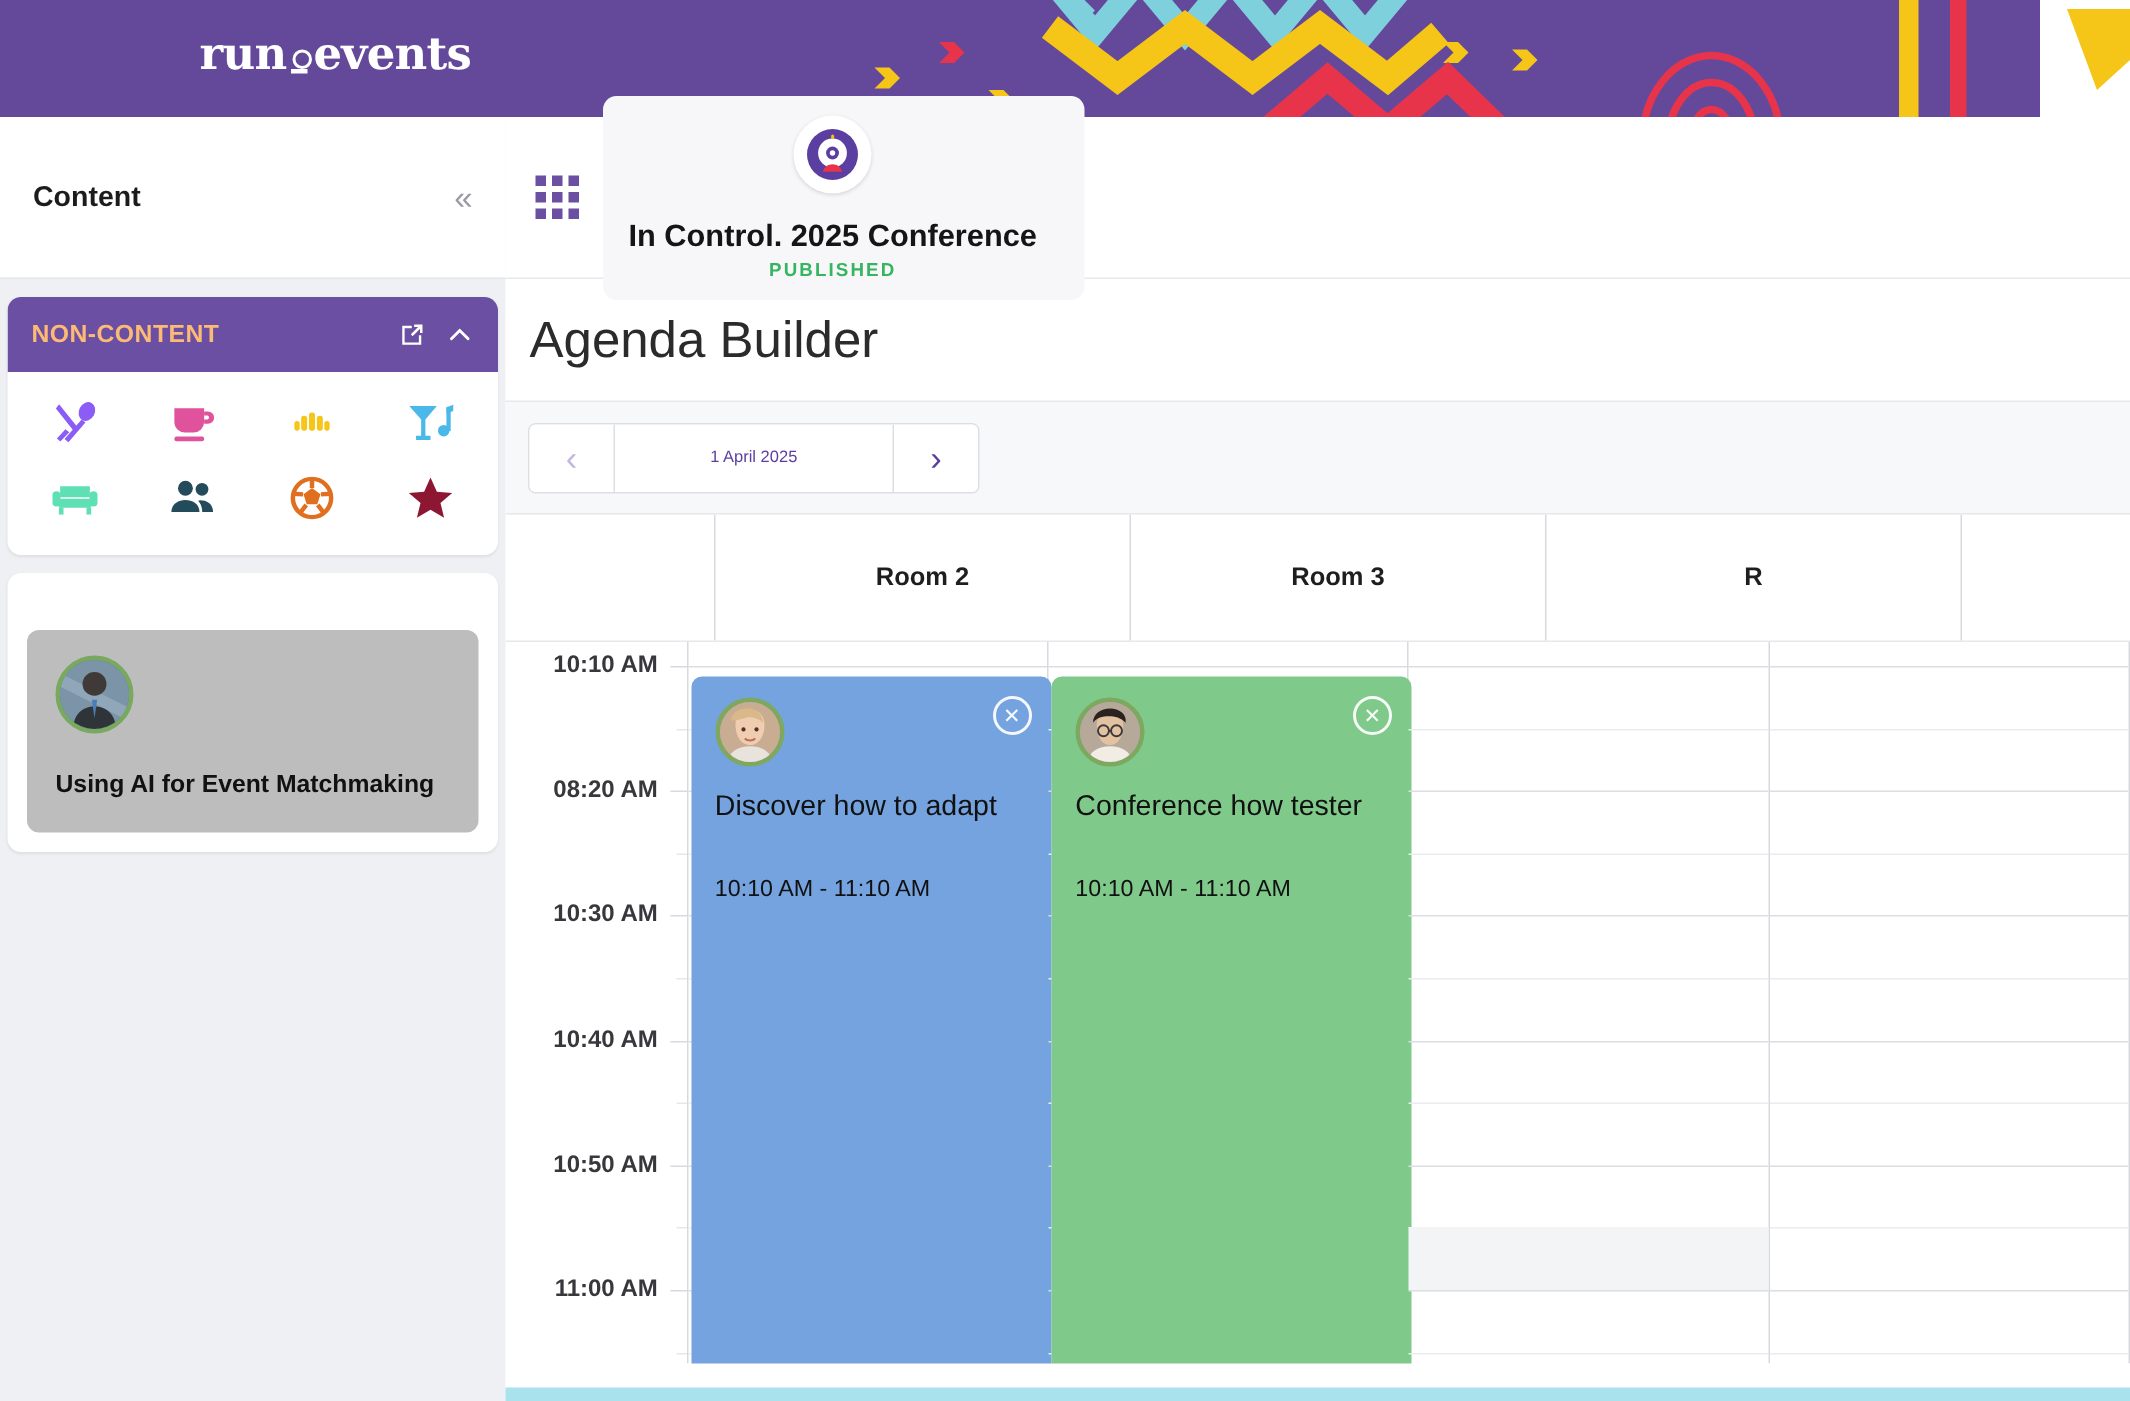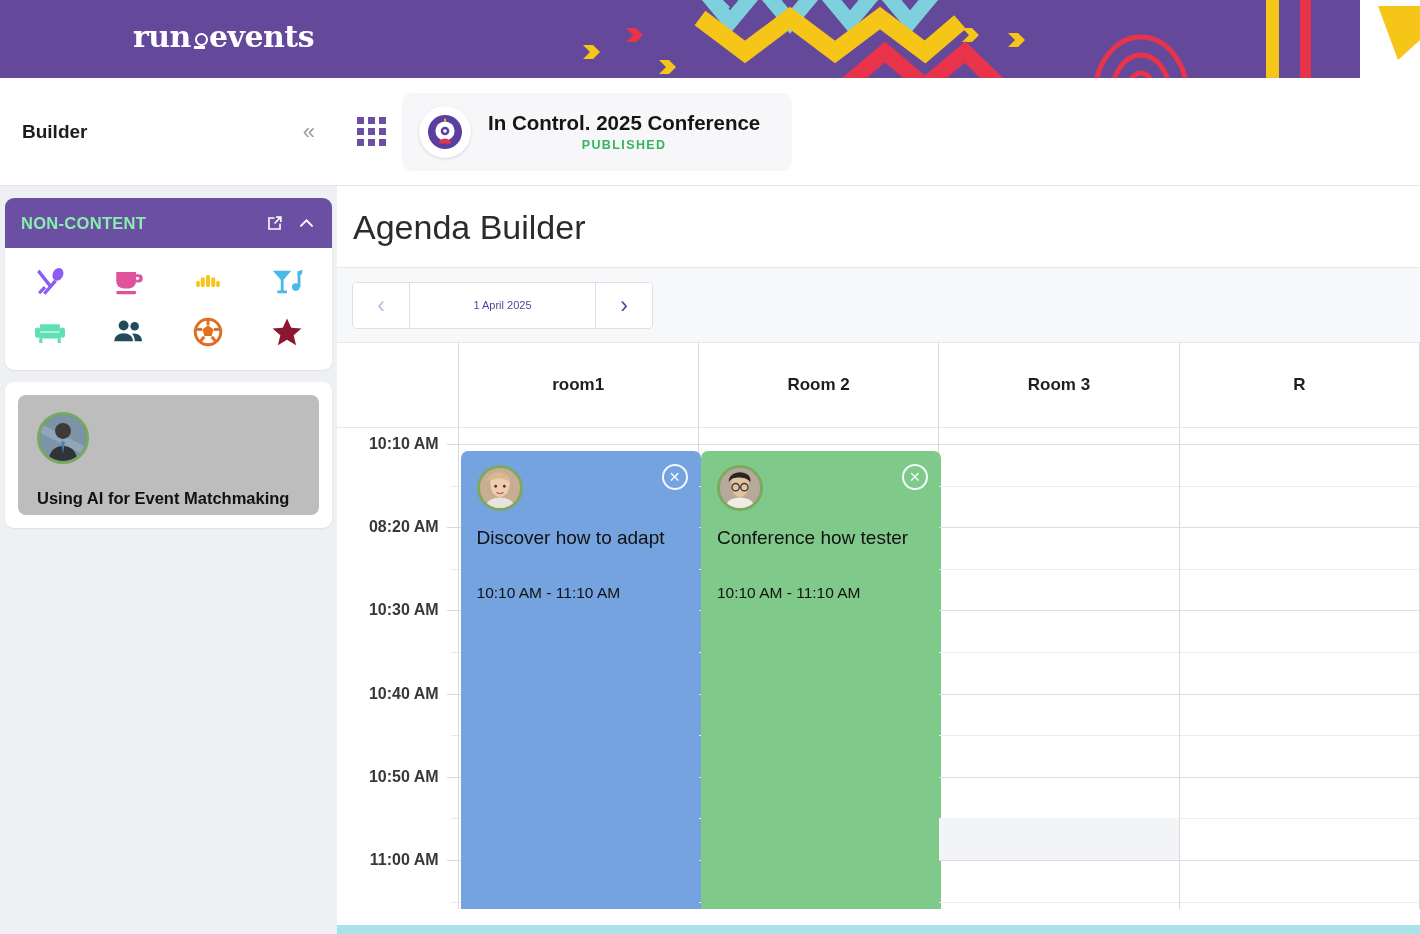--- a/index.html
+++ b/index.html
@@ -54,40 +54,41 @@
 
   .panel {
     margin: 12px 5px 0 5px; background: #fff; border-radius: 9px;
     overflow: hidden; box-shadow: 0 1px 2px rgba(0,0,0,.07);
   }
   .panel-head {
     height: 50px; display: flex; align-items: center; justify-content: space-between;
     padding: 0 16px;
   }
   .panel-head.purple { background: #6a4fa3; }
-  .panel-head.purple .panel-title { color: #86efac; }
+  .panel-head.purple .panel-title { color: #fdba74; }
   .panel-head.green { background: #e2f0e2; }
   .panel-head.green .panel-title { color: #13201a; }
   .panel-title { font-size: 16.5px; font-weight: 700; letter-spacing: .3px; }
   .panel-actions { display: flex; align-items: center; gap: 13px; }
   .ic { width: 19px; height: 19px; display: block; cursor: pointer; }
 
   .icon-grid {
     display: grid; grid-template-columns: repeat(4, 1fr);
     row-gap: 6px; padding: 12px 6px 16px 6px;
   }
   .icon-cell {
     display: flex; align-items: center; justify-content: center;
     height: 44px; cursor: pointer;
   }
 
   .accept-body { padding: 13px; }
   .prop-card {
-    background: #bdbdbd; border-radius: 8px; padding: 17px 19px 6px 19px;
+    background: #bdbdbd; border-radius: 8px; padding: 17px 19px 21px 19px;
     cursor: pointer;
+    margin-top: 25px;
   }
   .prop-avatar {
     width: 52px; height: 52px; border-radius: 50%;
     border: 3px solid #78a95e; overflow: hidden; margin-bottom: 24px;
     background: #6f7f8e;
   }
   .prop-title {
     font-size: 16.5px; font-weight: 700; color: #111; line-height: 1.28;
   }
 
@@ -97,21 +98,21 @@
     background: #fff;
   }
   .event-bar {
     height: 108px; display: flex; align-items: center; gap: 16px;
     padding-left: 20px; border-bottom: 1px solid #e7e8ec;
   }
   .apps-icon { display: grid; grid-template-columns: repeat(3,7px); gap: 4px; cursor: pointer; }
   .apps-icon i { width: 7px; height: 7px; background: #6a4fa3; display: block; }
   .event-chip {
     display: flex; align-items: center; gap: 17px;
-    background: #f7f7f9; border-radius: 9px; padding: 13px 32px 13px 17px;
+    background: #f7f7f9; border-radius: 9px; padding: 13px 32px 13px 17px; flex-direction: column;
   }
   .event-logo {
     width: 52px; height: 52px; border-radius: 50%; background: #fff;
     box-shadow: 0 1px 3px rgba(0,0,0,.14);
     display: flex; align-items: center; justify-content: center;
   }
   .event-name { font-size: 20.5px; font-weight: 700; color: #151515; }
   .event-status {
     font-size: 12.5px; font-weight: 700; color: #35b55f;
     letter-spacing: 1.4px; margin-top: 3px; text-align: center;
@@ -235,21 +236,21 @@
     </svg>
     <div class="banner-logo">
       <span>run</span>
       <span class="logo-dot"></span>
       <span>events</span>
     </div>
   </div>
 
   <div class="sidebar">
     <div class="sidebar-head">
-      <div class="sidebar-title">Builder</div>
+      <div class="sidebar-title">Content</div>
       <button class="collapse-btn">«</button>
     </div>
 
     <div class="panel">
       <div class="panel-head purple">
         <div class="panel-title">NON-CONTENT</div>
         <div class="panel-actions">
           <svg class="ic" viewBox="0 0 24 24" fill="none" stroke="#fff" stroke-width="2.1">
             <path d="M4 4h8v2H6v12h12v-6h2v8H4z" fill="#fff" stroke="none"></path>
             <path d="M14 4h6v6M20 4l-8 8" stroke="#fff"></path>
@@ -380,21 +381,20 @@
       <div class="date-nav">
         <button class="date-prev">‹</button>
         <div class="date-label">1 April 2025</div>
         <button class="date-next">›</button>
       </div>
     </div>
 
     <div class="cal">
       <div class="cal-head">
         <div class="gutter"></div>
-        <div class="col">room1</div>
         <div class="col">Room 2</div>
         <div class="col">Room 3</div>
         <div class="col">R</div>
       </div>
       <div class="cal-body">
         <div class="gutter-col" id="gutter">
             <div class="time-lab" style="top: 16px;">10:10 AM</div>
             <div class="tick" style="top: 16px;"></div>
             <div class="tick half" style="top: 57.6px;"></div>
             <div class="time-lab" style="top: 99.2px;">08:20 AM</div>

